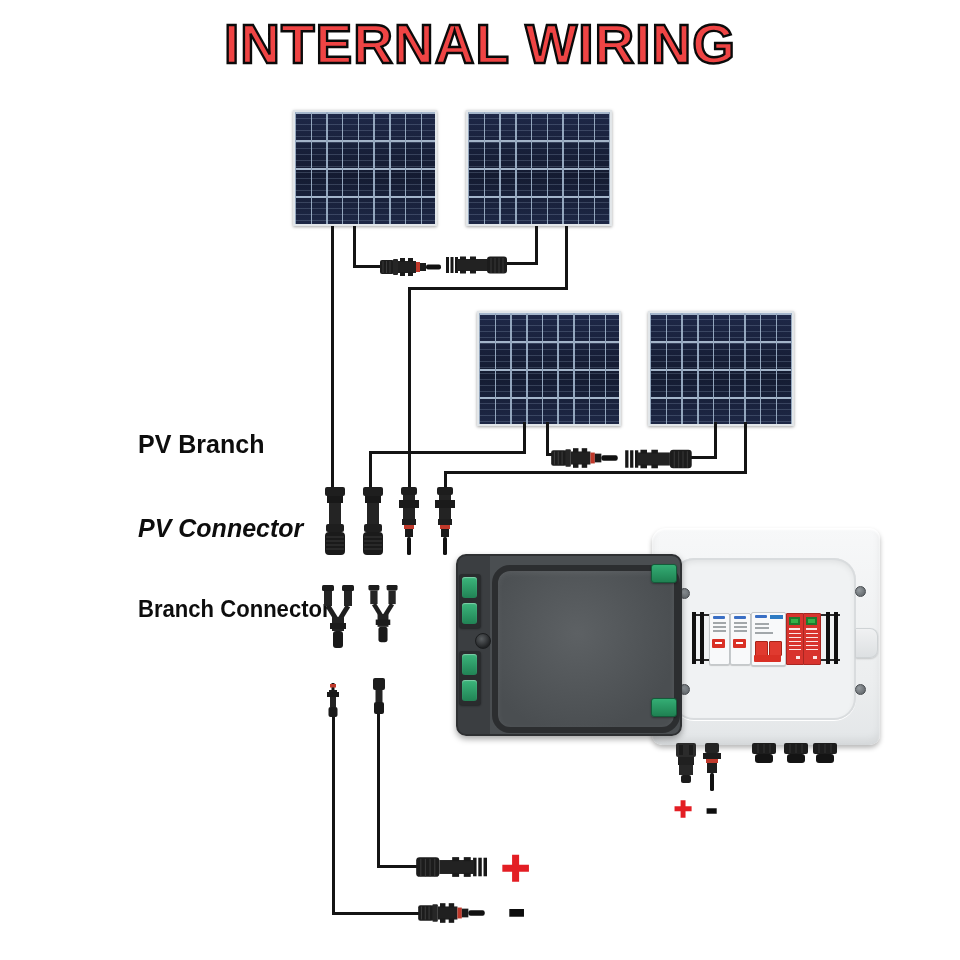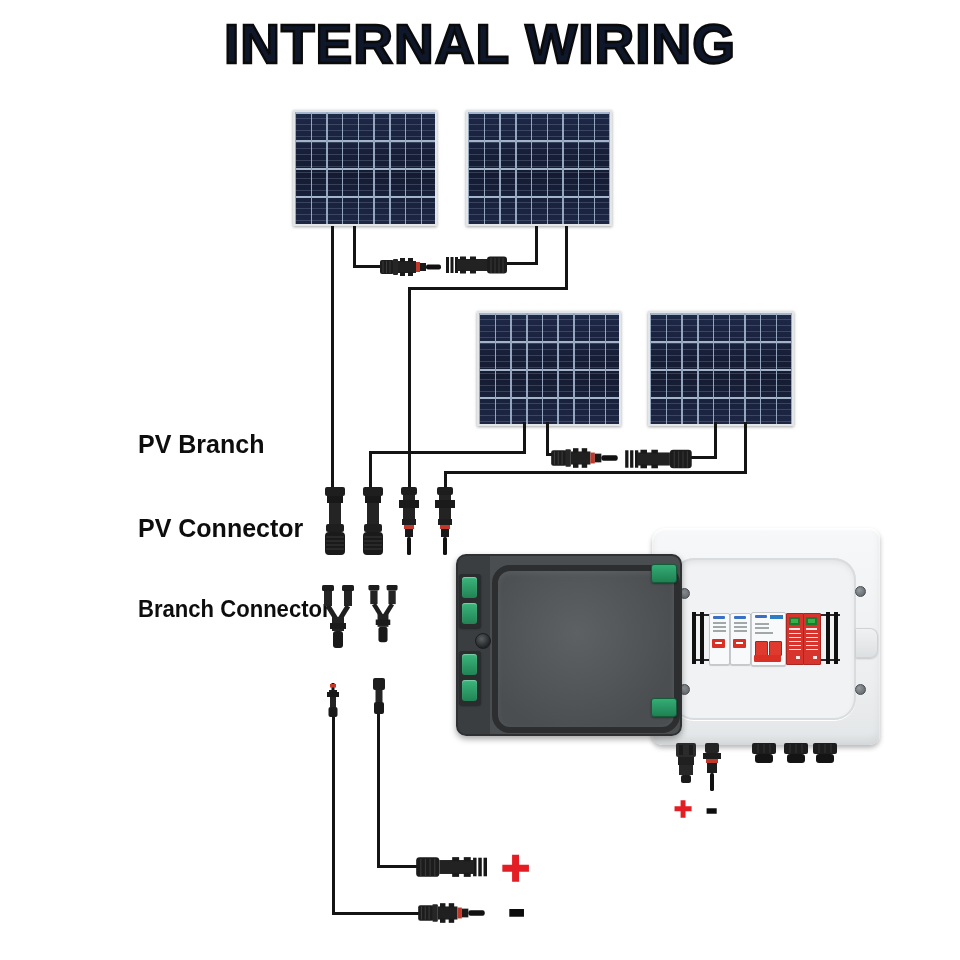--- a/index.html
+++ b/index.html
@@ -1,27 +1,27 @@
 <!DOCTYPE html>
 <html><head>
 <meta charset="utf-8">
 <style>
   html,body{margin:0;padding:0;background:#ffffff;}
   #stage{position:relative;width:960px;height:960px;background:#ffffff;overflow:hidden;
          font-family:"Liberation Sans", sans-serif;}
 
   
   .title{position:absolute;left:0;top:12px;width:100%;text-align:center;
-         font-size:55px;font-weight:bold;color:#0f172a;letter-spacing:1px;
+         font-size:55px;font-weight:bold;color:#ef4444;letter-spacing:1px;
          -webkit-text-stroke:2.4px #0a0a0a;}
 
   
   .side-label{position:absolute;font-weight:bold;color:#0d0d0d;white-space:nowrap;}
   .lbl-cable{left:138px;top:430px;font-size:25px;}
-  .lbl-conn{left:138px;top:514px;font-size:25px;}
+  .lbl-conn{left:138px;top:514px;font-size:25px;font-style:italic;}
   .lbl-branch{left:138px;top:595px;font-size:24px;transform:scaleX(.92);transform-origin:left;}
 
   
   .panel{position:absolute;border:2px solid #e2e6e9;box-shadow:0 1px 3px rgba(0,0,0,.35);
     background:
       repeating-linear-gradient(180deg, rgba(170,190,215,.22) 0 1px, rgba(0,0,0,0) 1px 6px),
       repeating-linear-gradient(90deg, #93a6bd 0 1.4px, rgba(0,0,0,0) 1.4px 15.7px),
       repeating-linear-gradient(180deg, #a3b4c9 0 2px, rgba(0,0,0,0) 2px 28px),
       linear-gradient(180deg,#1e2848,#141b31 55%,#1d2745);}
 

